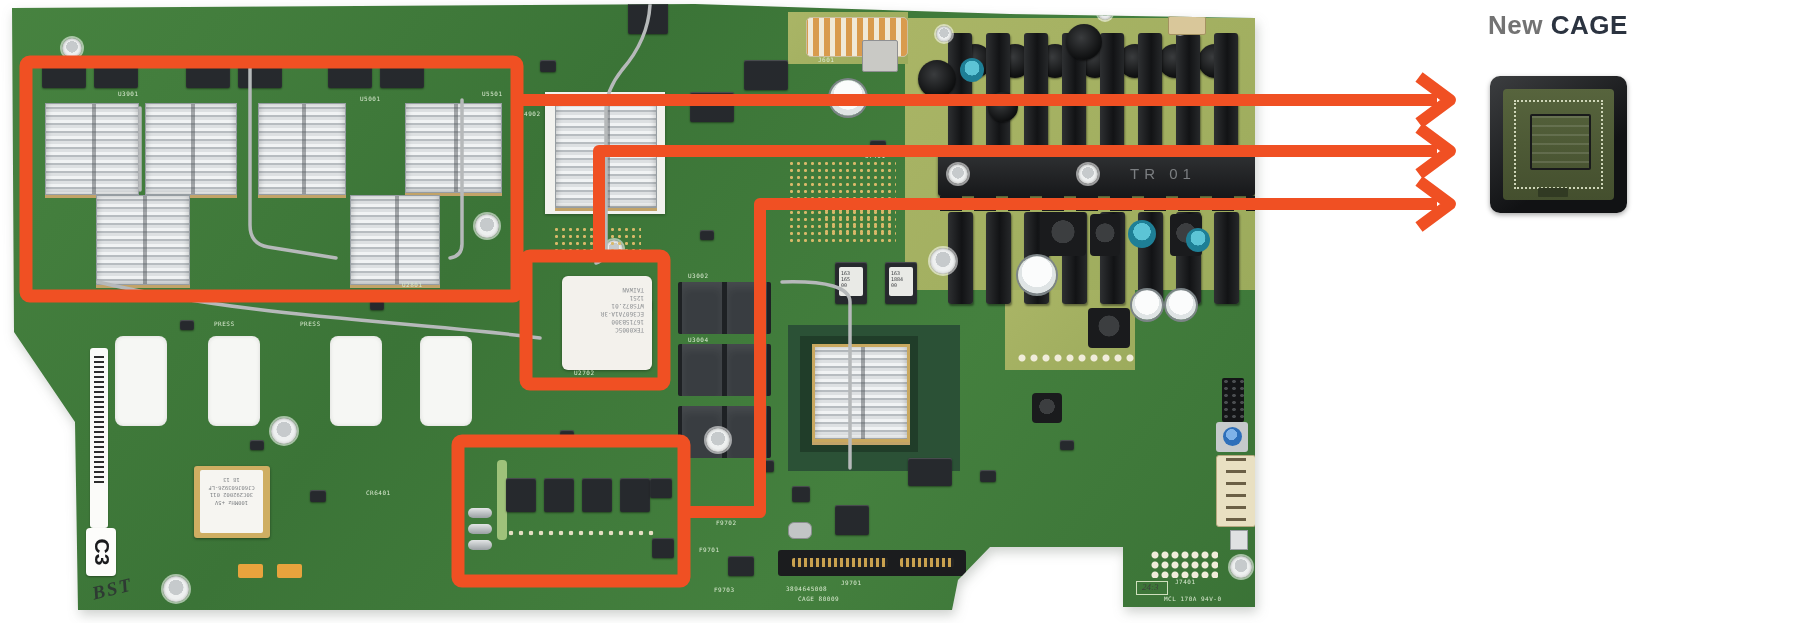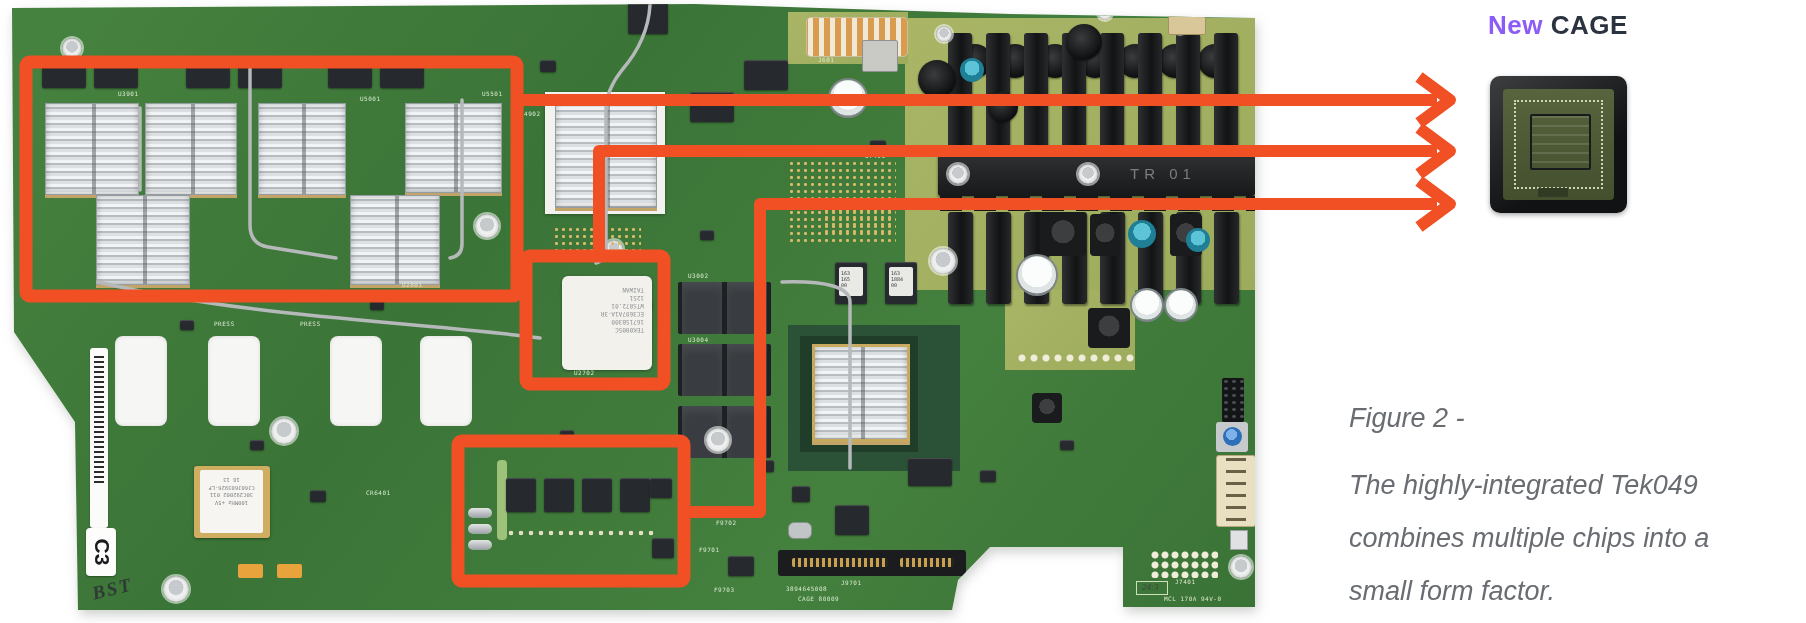--- a/index.html
+++ b/index.html
@@ -295,33 +295,25 @@
       <path d="M 517 100 H 1437"></path>
       <path d="M 599 256 V 151 H 1437"></path>
       <path d="M 684 512 H 760 V 204 H 1437"></path>
       <path d="M 1419 77 L 1450 100 L 1419 123"></path>
       <path d="M 1419 128 L 1450 151 L 1419 174"></path>
       <path d="M 1419 181 L 1450 204 L 1419 227"></path>
     </g>
   </svg>
 
   <div id="asic-label">
-    <span style="color:#8b5cf6;">New</span>
+    <span style="color:#737373;">New</span>
     <span style="color:#2B3340;">CAGE</span>
   </div>
   <div class="abs" style="left:1490px;top:76px;width:137px;height:137px;background:linear-gradient(145deg,#3c3e40,#111214 65%);border-radius:10px;box-shadow:0 2px 5px rgba(0,0,0,.35);">
     <div class="abs" style="left:13px;top:13px;right:13px;bottom:13px;background:linear-gradient(#57643d,#444f2e);border-radius:4px;"></div>
     <div class="abs" style="left:24px;top:24px;right:24px;bottom:24px;border:2px dotted #cfd6b8;"></div>
     <div class="abs" style="left:40px;top:38px;width:57px;height:52px;background:linear-gradient(160deg,#4a3f44,#2b2427);border:2px solid #191a1b;border-radius:2px;
          background-image:repeating-linear-gradient(180deg,rgba(255,255,255,.12) 0 2px,rgba(0,0,0,0) 2px 9px);"></div>
     <div class="abs" style="left:48px;bottom:16px;width:30px;height:9px;background:#313a23;border-radius:1px;"></div>
   </div>
 
-  <div id="caption">
-    <div class="cap-line">Figure 2 -</div>
-    <div id="caption-body">
-        <div class="cap-line">The highly-integrated Tek049</div>
-        <div class="cap-line">combines multiple chips into a</div>
-        <div class="cap-line">small form factor.</div>
-      </div>
-  </div>
 
 </div>
 
 </body></html>

